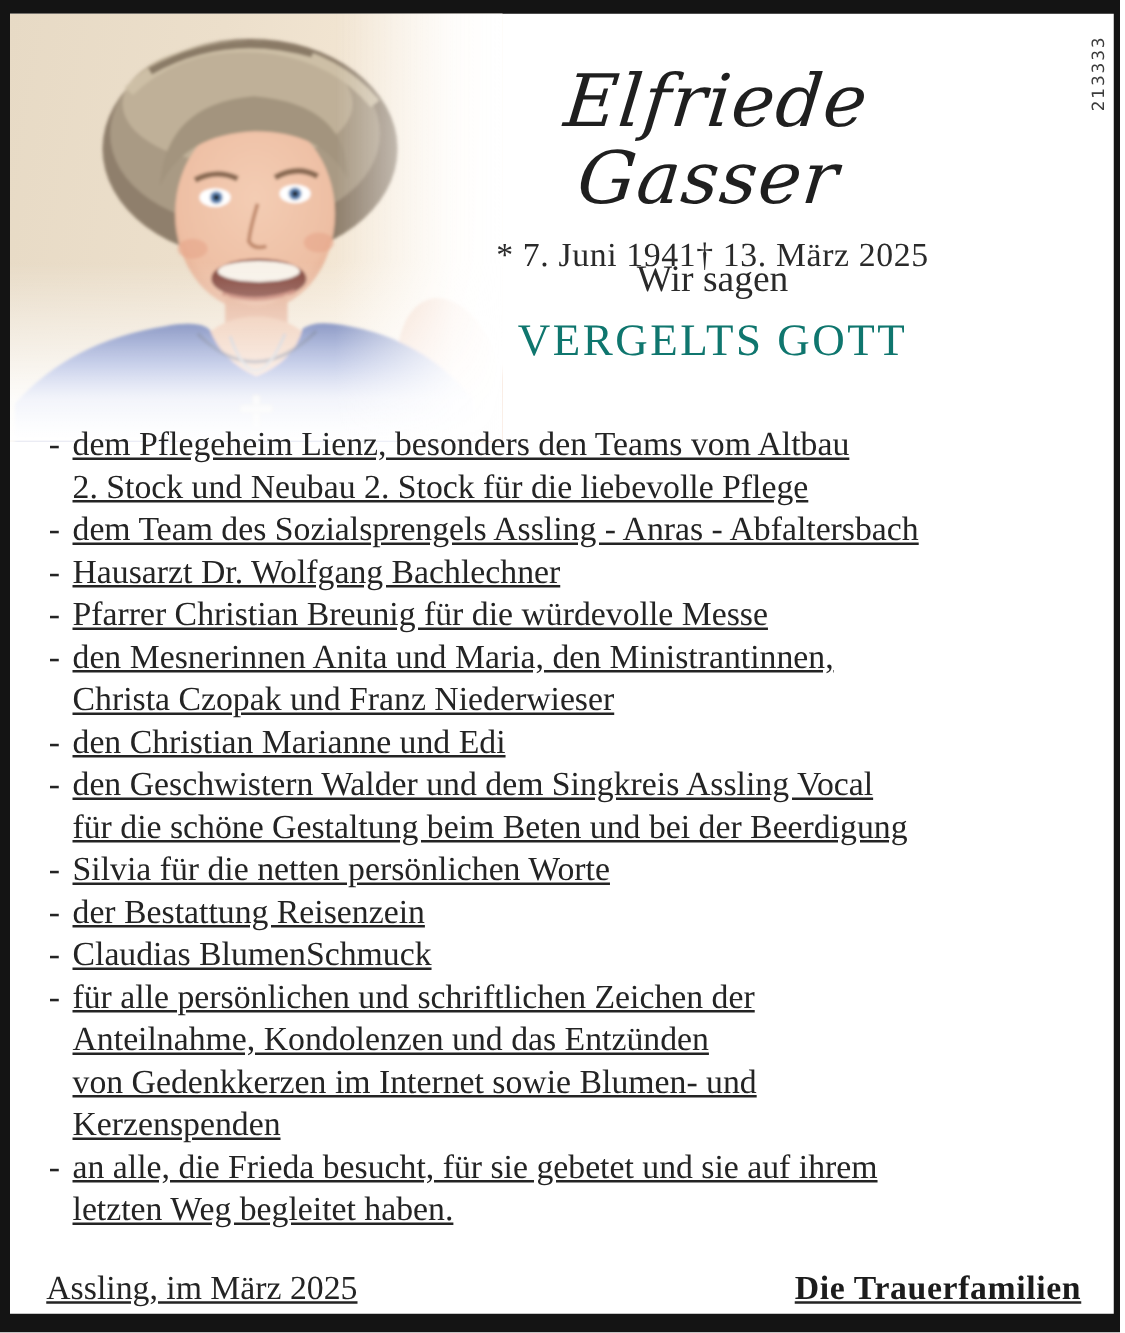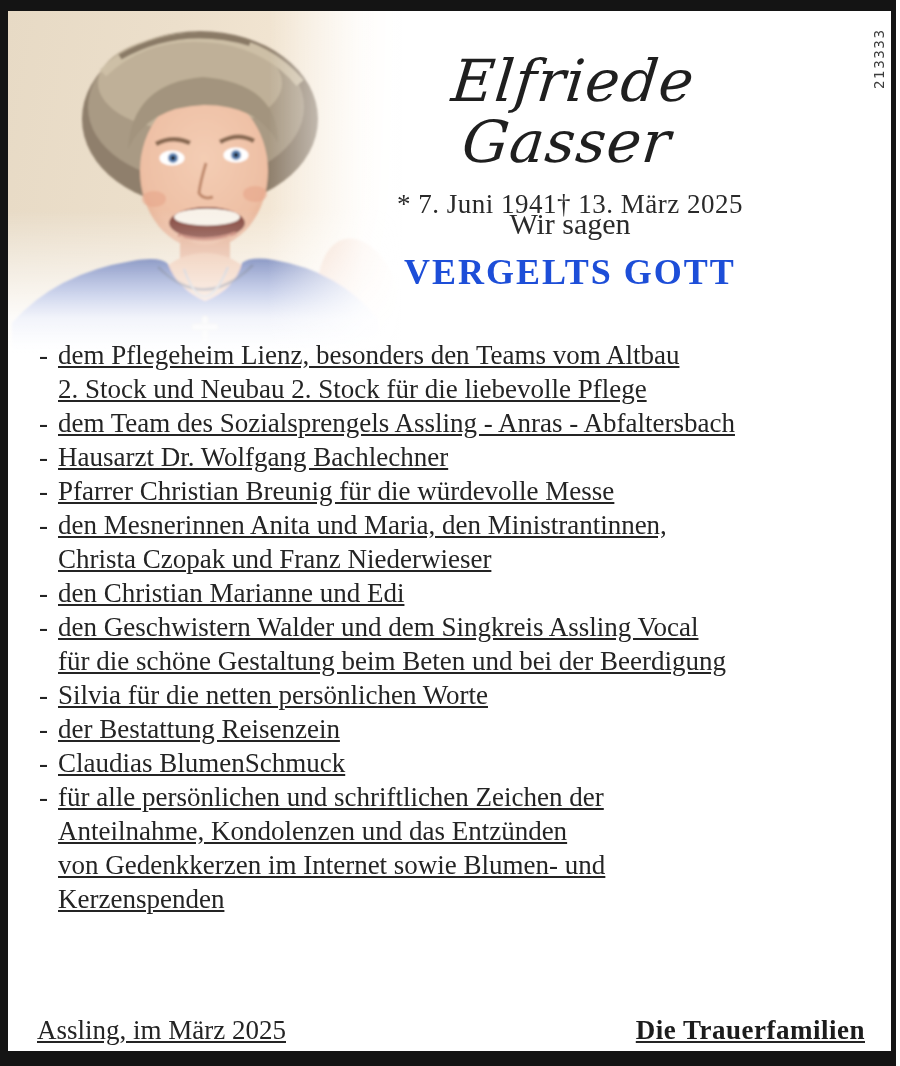--- a/index.html
+++ b/index.html
@@ -38,21 +38,21 @@
   .header{position:absolute;left:328px;width:468px;top:40px;text-align:center;}
   .name{
     font-family:"DejaVu Serif",serif;font-style:italic;font-weight:400;
     font-size:58px;line-height:1.05;letter-spacing:1px;
     transform:skewX(-6deg);margin:0 0 16px 0;color:#1f1f1f;
   }
   .dates{display:flex;justify-content:center;font-size:27px;letter-spacing:.5px;color:#2a2a2a;}
   
   .saying{position:absolute;left:328px;width:468px;top:196px;text-align:center;}
   .intro{font-size:30px;margin-bottom:10px;color:#2a2a2a;}
-  .title{font-size:36px;font-weight:700;letter-spacing:2px;color:#1d4ed8;}
+  .title{font-size:36px;font-weight:400;letter-spacing:2px;color:#0f766e;}
   
   .thanks{
     position:absolute;left:29px;right:14px;top:327px;
     margin:0;padding:0;list-style:none;
     font-size:27px;line-height:34px;color:#242424;
   }
   .thanks li{position:relative;padding-left:21px;text-decoration:underline;}
   .thanks li::before{content:"-";position:absolute;left:2px;top:0;}
   
   .footer{
@@ -156,20 +156,21 @@
         <li>dem Team des Sozialsprengels Assling - Anras - Abfaltersbach</li>
         <li>Hausarzt Dr. Wolfgang Bachlechner</li>
         <li>Pfarrer Christian Breunig für die würdevolle Messe</li>
         <li>den Mesnerinnen Anita und Maria, den Ministrantinnen,<br>Christa Czopak und Franz Niederwieser</li>
         <li>den Christian Marianne und Edi</li>
         <li>den Geschwistern Walder und dem Singkreis Assling Vocal<br>für die schöne Gestaltung beim Beten und bei der Beerdigung</li>
         <li>Silvia für die netten persönlichen Worte</li>
         <li>der Bestattung Reisenzein</li>
         <li>Claudias BlumenSchmuck</li>
         <li>für alle persönlichen und schriftlichen Zeichen der<br>Anteilnahme, Kondolenzen und das Entzünden<br>von Gedenkkerzen im Internet sowie Blumen- und<br>Kerzenspenden</li>
+        <li>an alle, die Frieda besucht, für sie gebetet und sie auf ihrem<br>letzten Weg begleitet haben.</li>
       </ul>
 
     <div class="footer">
       <span class="place">Assling, im März 2025</span>
       <span class="sig">Die Trauerfamilien</span>
     </div>
 
   </div>
 </div>
 

